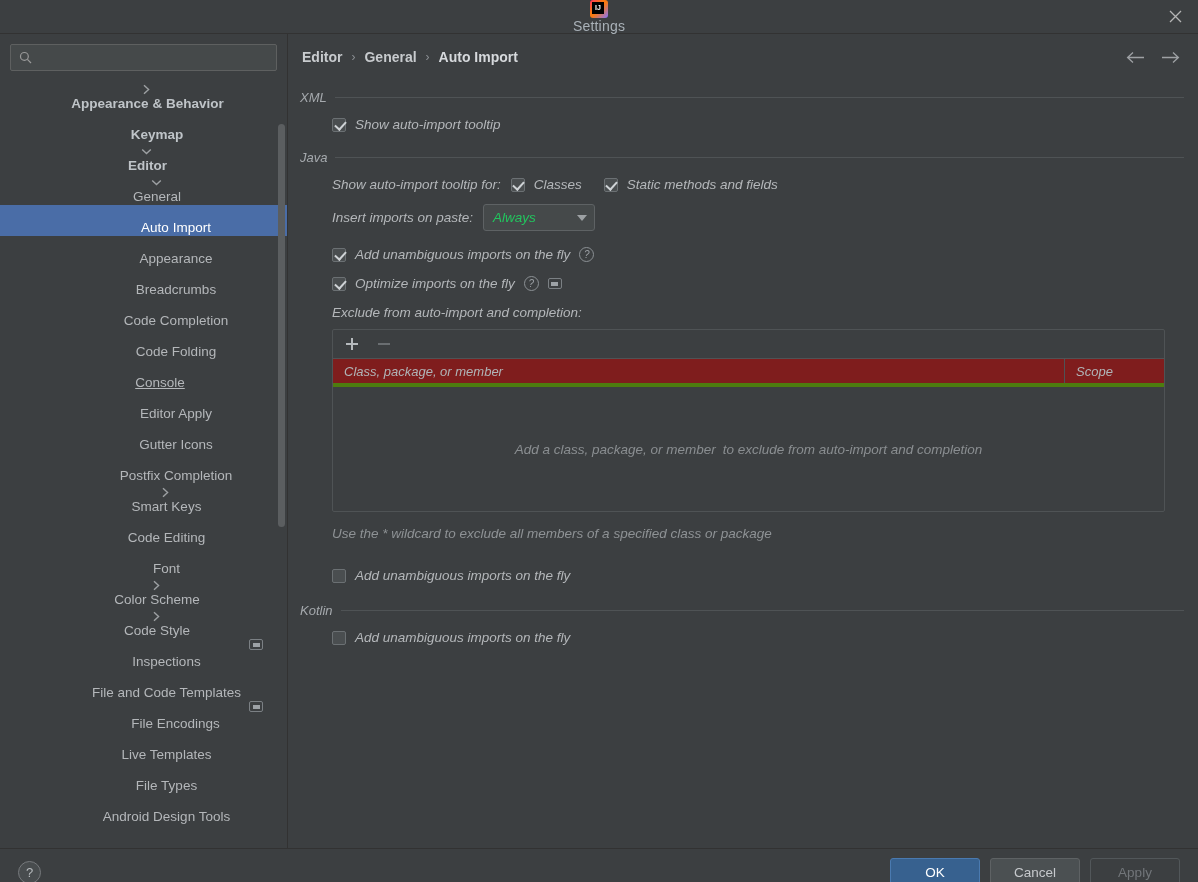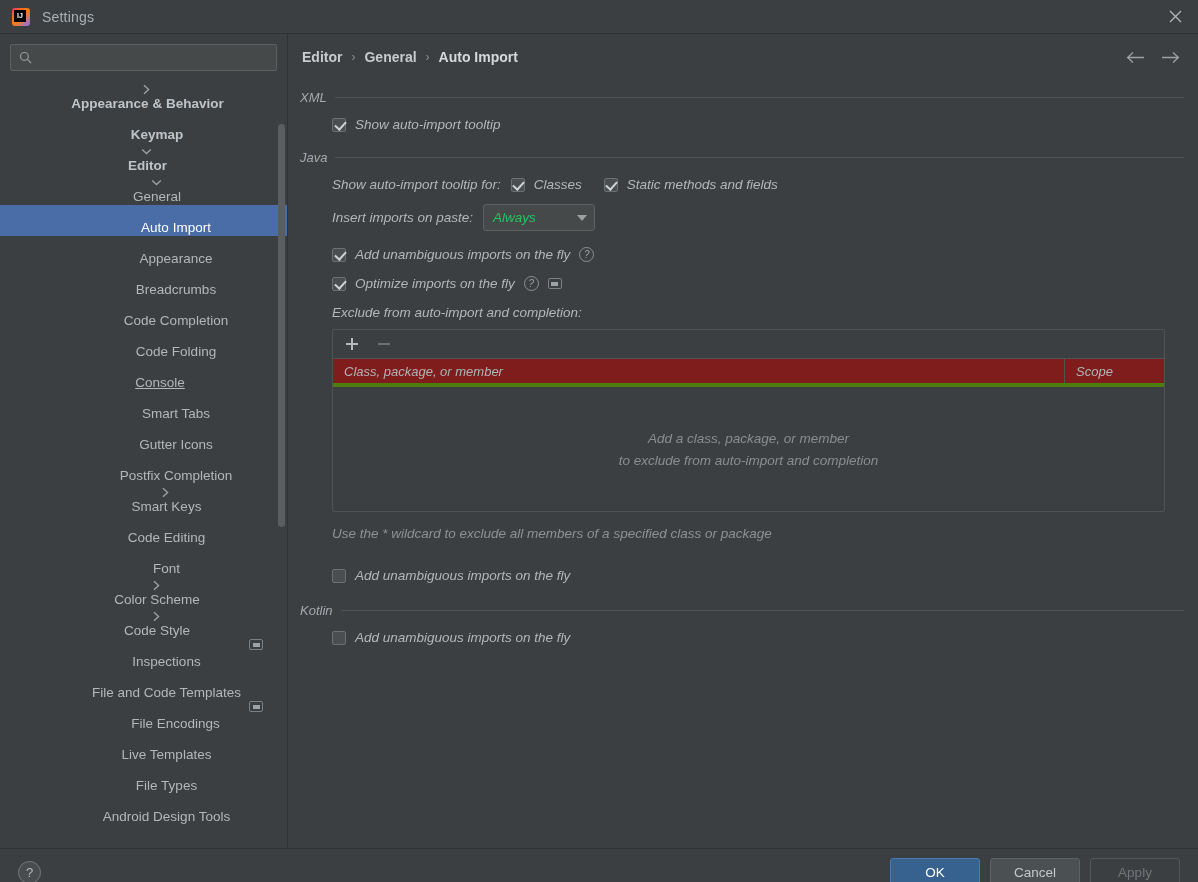--- a/index.html
+++ b/index.html
@@ -11,20 +11,21 @@
     color: #bbbbbb;
     -webkit-font-smoothing: antialiased;
   }
 
   
   .titlebar {
     height: 34px; background: #3c3f41;
     display: flex; align-items: center;
     border-bottom: 1px solid #323232;
     position: relative;
+    flex-direction: column;
   }
   .ij-logo {
     width: 18px; height: 18px; margin-left: 12px; margin-right: 12px;
     border-radius: 3px; position: relative; overflow: hidden;
     background: linear-gradient(135deg,#fe315d 0%,#f97a12 38%,#f97a12 52%,#8371ff 100%);
     flex: none;
   }
   .ij-logo::after {
     content: "IJ"; position: absolute; left: 2px; top: 2px;
     width: 12px; height: 12px; background: #000; color: #fff;
@@ -196,21 +197,21 @@
     height: 28px; display: flex; align-items: center;
     border-bottom: 4px solid #4d7c0f; background: #7f1d1d;
   }
   .th {
     font-size: 13px; color: #b0b4b7; padding-left: 11px;
     height: 100%; display: flex; align-items: center;
   }
   .th.c1 { flex: 1; border-right: 1px solid #4f5355; }
   .th.c2 { width: 99px; }
   .tbl-empty {
-    height: 124px; display: flex; flex-direction: column;
+    height: 124px; display: flex; 
     align-items: center; justify-content: center; gap: 7px;
   }
   .tbl-empty div { font-size: 13.5px; color: #8a8e91; }
 
   .hint {
     font-size: 13.5px; color: #8e9295; margin-top: 11px;
     line-height: 21px; max-width: 470px;
   }
 
   
@@ -313,21 +314,21 @@
         <div class="tree-row" style="padding-left: 65px;">
           <span class="tw empty"></span>
           <span class="tree-label">Code Folding</span>
         </div>
         <div class="tree-row" style="padding-left: 33px; text-decoration: underline;">
           <span class="tw empty"></span>
           <span class="tree-label">Console</span>
         </div>
         <div class="tree-row" style="padding-left: 65px;">
           <span class="tw empty"></span>
-          <span class="tree-label">Smart Tabs</span>
+          <span class="tree-label">Editor Apply</span>
         </div>
         <div class="tree-row" style="padding-left: 65px;">
           <span class="tw empty"></span>
           <span class="tree-label">Gutter Icons</span>
         </div>
         <div class="tree-row" style="padding-left: 65px;">
           <span class="tw empty"></span>
           <span class="tree-label">Postfix Completion</span>
         </div>
         <div class="tree-row" style="padding-left: 46px;">

